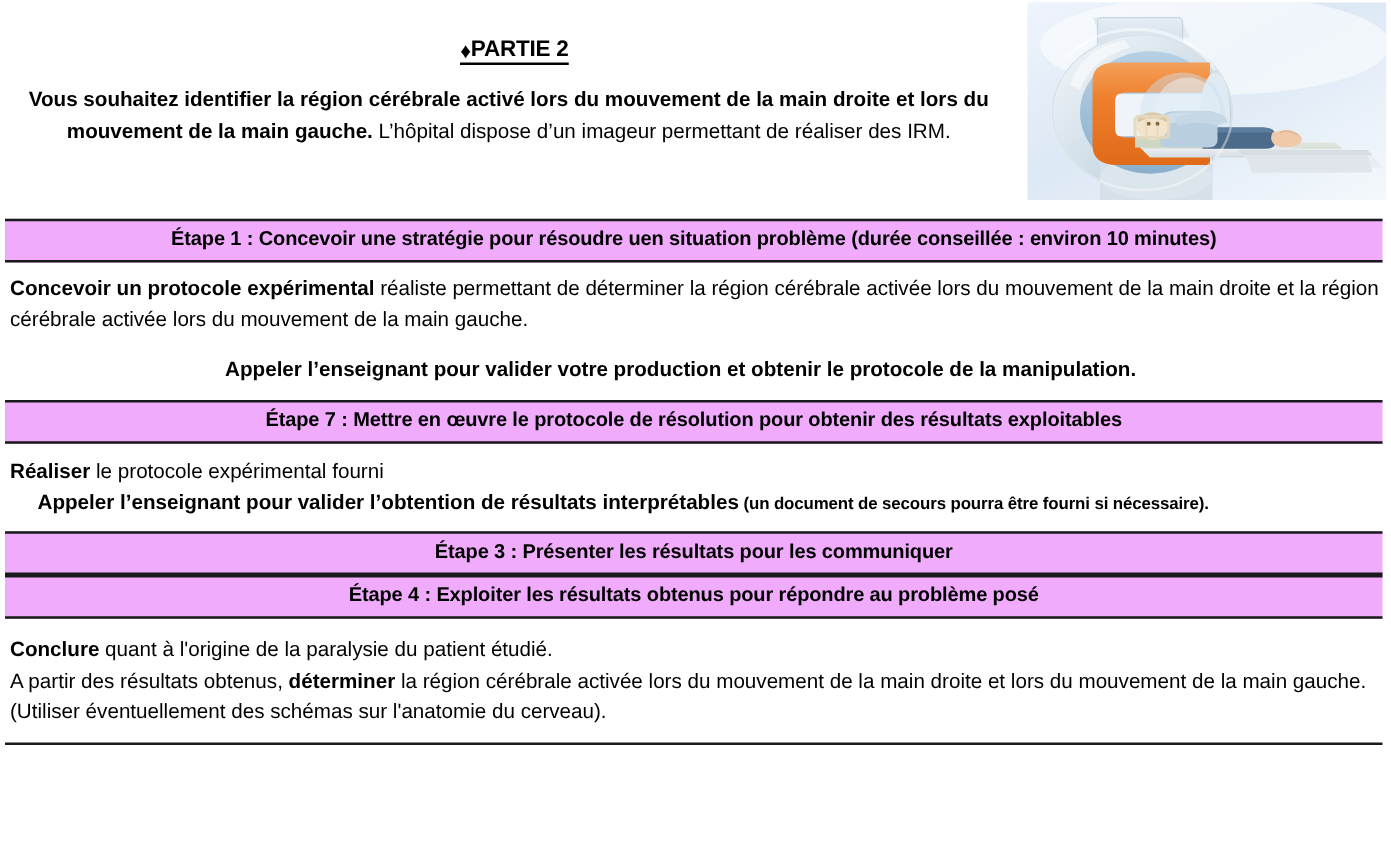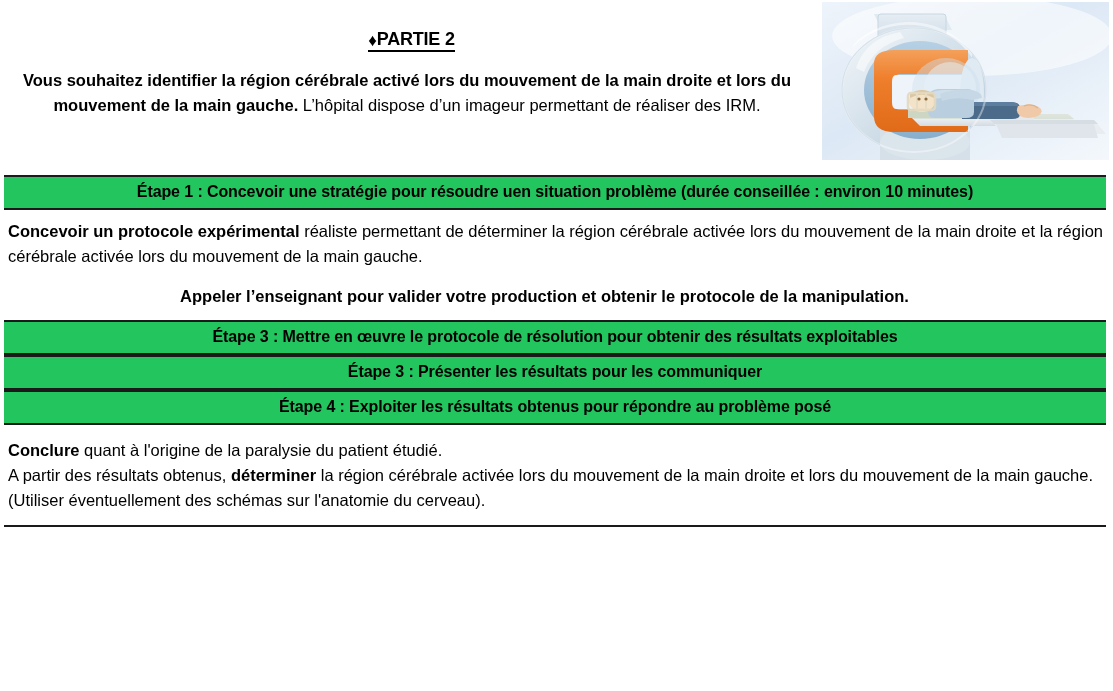--- a/index.html
+++ b/index.html
@@ -66,21 +66,21 @@
   .mri-figure svg { display:block; width:100%; height:100%; }
 
   
   .steps {
     position: absolute;
     left: 0;
     top: 175px;
     width: 1113px;
   }
   .step-header {
-    background: #22c55e;
+    background: #f0abfc;
     border-top: 2px solid #1a1a1a;
     border-bottom: 2px solid #1a1a1a;
     margin: 0 7px 0 4px;
     text-align: center;
     font-size: 16px;
     font-weight: bold;
     line-height: 1.25;
     padding: 5px 6px 6px 6px;
     box-sizing: border-box;
     letter-spacing: -0.1px;
@@ -226,21 +226,25 @@
 </div>
 
 <div class="steps">
 
   <div class="step-header">Étape 1 : Concevoir une stratégie pour résoudre uen situation problème (durée conseillée : environ 10 minutes)</div>
   <div class="step-body s1-body">
     <p><span class="b">Concevoir un protocole expérimental</span><span> réaliste permettant de déterminer la région cérébrale activée lors du mouvement de la main droite et la région cérébrale activée lors du mouvement de la main gauche.</span></p>
     <p class="center-call">Appeler l’enseignant pour valider votre production et obtenir le protocole de la manipulation.</p>
   </div>
 
-  <div class="step-header">Étape 3 : Mettre en œuvre le protocole de résolution pour obtenir des résultats exploitables</div>
+  <div class="step-header">Étape 7 : Mettre en œuvre le protocole de résolution pour obtenir des résultats exploitables</div>
+  <div class="step-body s2-body">
+    <p><span class="b">Réaliser</span><span> le protocole expérimental fourni</span></p>
+    <p class="indent-call"><span>Appeler l’enseignant pour valider l’obtention de résultats interprétables</span><span class="small-note"> (un document de secours pourra être fourni si nécessaire).</span></p>
+  </div>
 
   <div class="step-header">Étape 3 : Présenter les résultats pour les communiquer</div>
 
   <div class="step-header">Étape 4 : Exploiter les résultats obtenus pour répondre au problème posé</div>
   <div class="step-body s4-body">
     <p><span class="b">Conclure</span><span> quant à l'origine de la paralysie du patient étudié.</span></p>
     <p><span>A partir des résultats obtenus, </span><span class="b">déterminer</span><span> la région cérébrale activée lors du mouvement de la main droite et lors du mouvement de la main gauche. (Utiliser éventuellement des schémas sur l'anatomie du cerveau).</span></p>
   </div>
 
   <div class="bottom-rule"></div>

